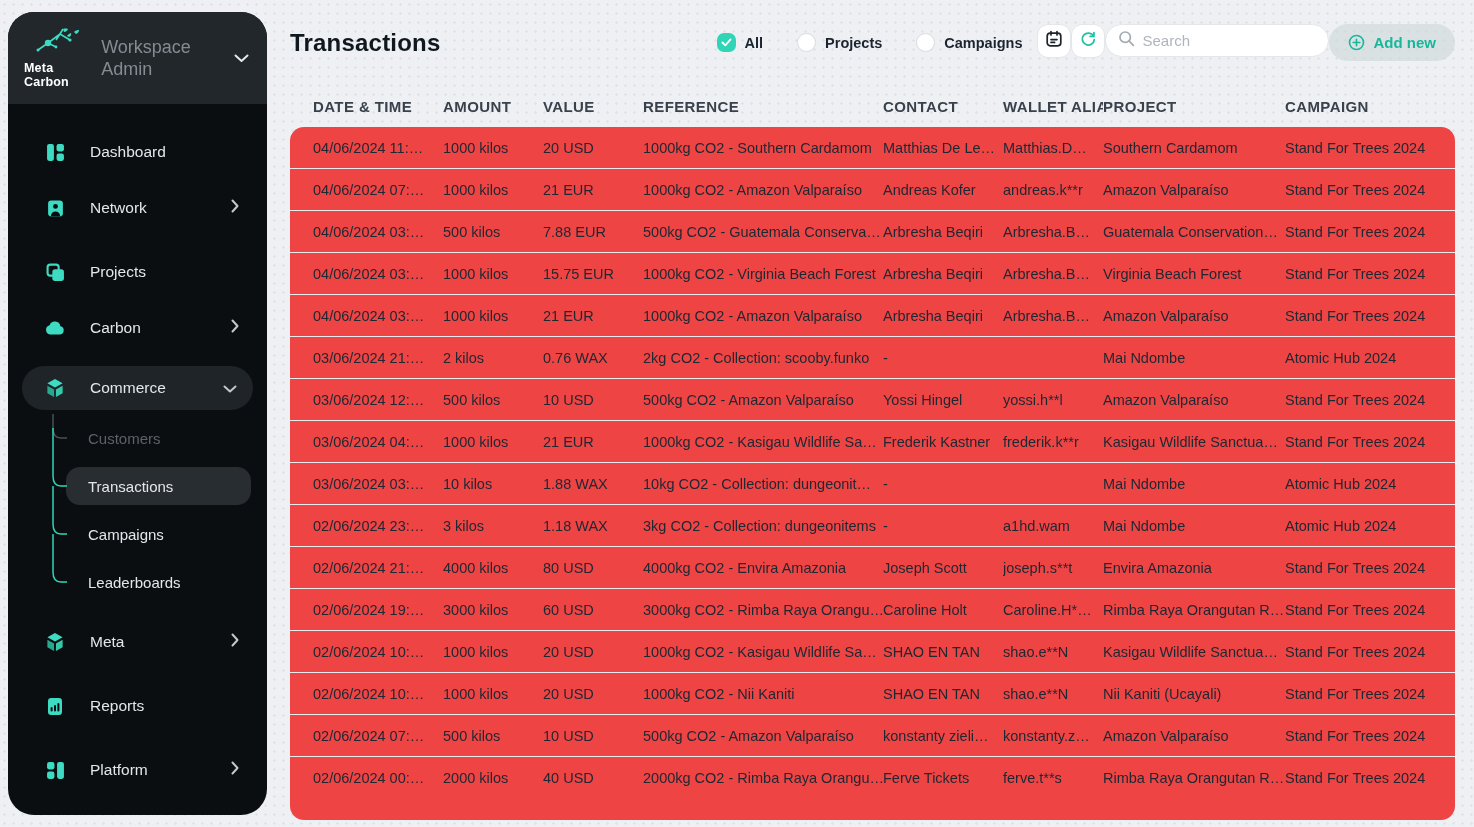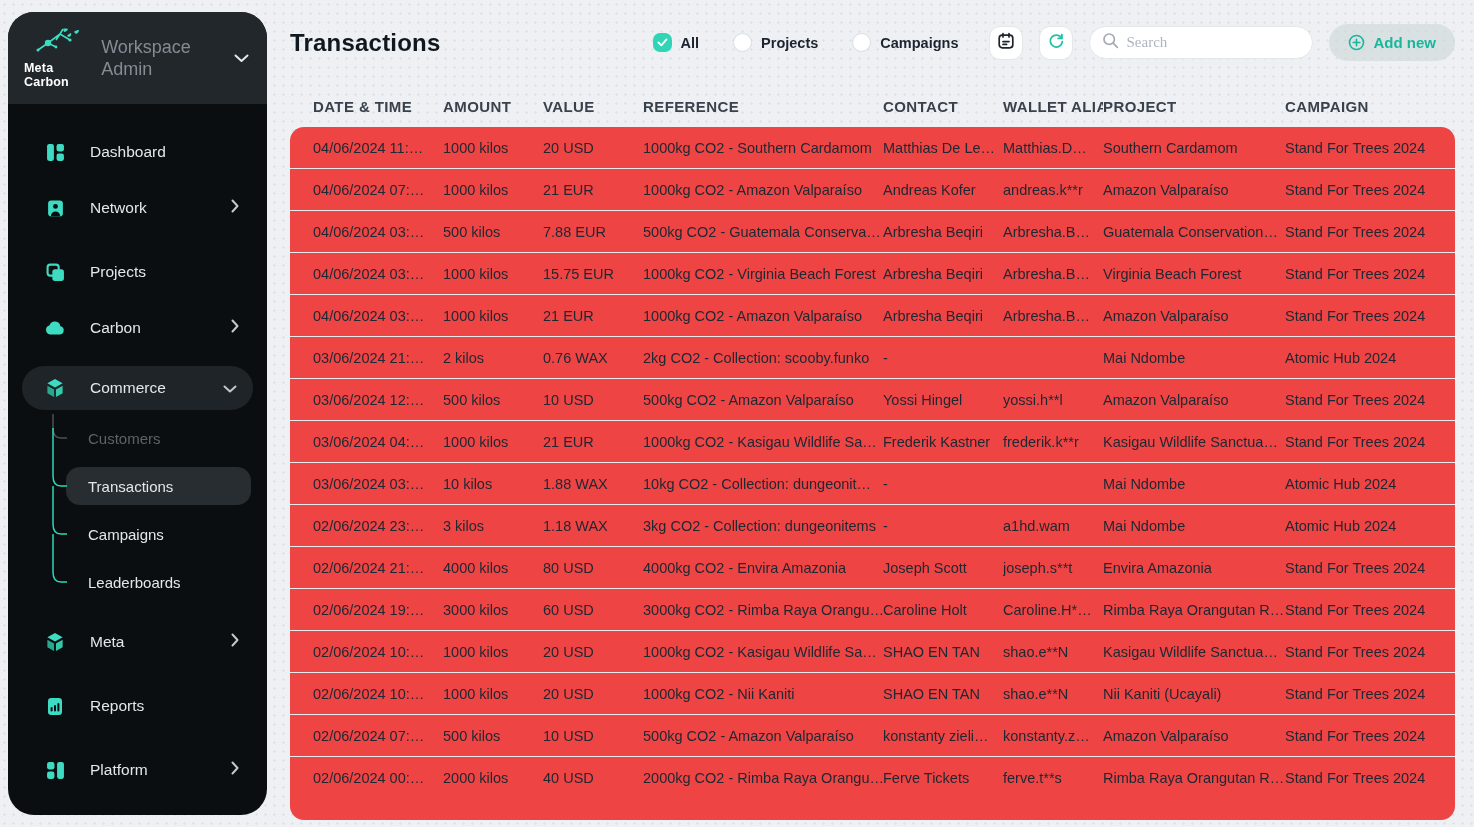--- a/index.html
+++ b/index.html
@@ -53,21 +53,21 @@
   .sub-item.dim span { color:#5b6268; }
   .sub-item.active {
     background:#282d32; border-radius:14px; height:38px; margin-top:5px; margin-bottom:5px;
   }
 
   
   .main { position:absolute; left:267px; top:0; width:1207px; height:827px; padding:0 19px 0 23px; }
   .topbar { height:85px; display:flex; align-items:center; }
   .page-title { font-size:24px; font-weight:700; color:#10181f; letter-spacing:.2px; }
 
-  .controls { margin-left:auto; display:flex; align-items:center; gap:16px; }
+  .controls { margin-left:auto; display:flex; }
   .filters { display:flex; align-items:center; gap:34px; margin-right:14px; }
   .filter { display:flex; align-items:center; gap:9px; cursor:pointer; }
   .filter .flabel { font-size:14.5px; color:#1b2430; font-weight:600; }
   .checkbox {
     width:19px; height:19px; border-radius:7px; background:#2fd5b6;
     display:flex; align-items:center; justify-content:center;
   }
   .radio {
     width:19px; height:19px; border-radius:50%; background:#fff;
     border:1.5px solid #d8dde1;
@@ -76,21 +76,21 @@
     width:34px; height:34px; border-radius:11px; background:#fff;
     border:1px solid #e3e7ea; display:flex; align-items:center; justify-content:center;
     cursor:pointer;
   }
   .search-box {
     width:224px; height:33px; border-radius:17px; background:#fff;
     border:1px solid #e3e7ea; display:flex; align-items:center; padding:0 12px; gap:8px;
   }
   .search-box input {
     border:none; outline:none; font-size:15px; width:160px;
-    font-family:Liberation Serif, serif; color:#3a434c; background:transparent;
+    font-family:Liberation Sans, sans-serif; color:#3a434c; background:transparent;
   }
   .search-box input::placeholder { color:#aeb5bd; }
   .add-btn {
     height:37px; border-radius:19px; background:rgba(203,214,214,.55);
     display:flex; align-items:center; gap:9px; padding:0 19px; cursor:pointer; border:none;
   }
   .add-btn span { color:#17b79b; font-size:15px; font-weight:700; }
 
   
   .thead, .tr {

